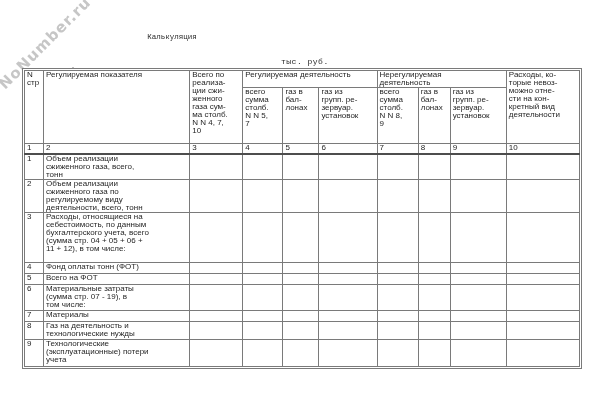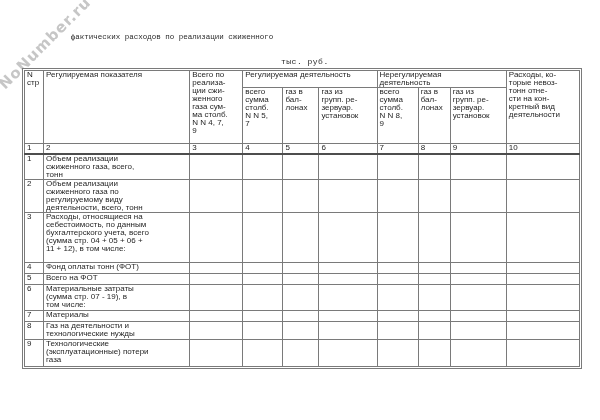--- a/index.html
+++ b/index.html
@@ -38,20 +38,21 @@
   .c6{width:58px}.c7{width:41px}.c8{width:32px}.c9{width:56px}.c10{width:73px}
 </style>
 </head>
 <body>
 
 <div class="page">
 
   <div class="watermark">NoNumber.ru</div>
 
   <div class="title-block">
+    <div>Калькуляция</div>
     <div>фактических расходов по реализации сжиженного</div>
     <div>газа, с выделением расходов по регулируемому</div>
     <div>виду деятельности (базовый период (200_ год))</div>
   </div>
 
   <div class="units">тыс. руб.</div>
 
   <div class="table-wrap">
     <table class="calc">
       <colgroup>
@@ -72,27 +73,27 @@
         <td rowspan="2" class="pre">N
 стр</td>
         <td rowspan="2">Регулируемая показателя</td>
         <td rowspan="2" class="pre">Всего по
 реализа-
 ции сжи-
 женного
 газа сум-
 ма столб.
 N N 4, 7,
-9</td>
+10</td>
         <td colspan="3">Регулируемая деятельность</td>
         <td colspan="3" class="pre">Нерегулируемая
 деятельность</td>
         <td rowspan="2" class="pre">Расходы, ко-
 торые невоз-
-тонн отне-
+можно отне-
 сти на кон-
 кретный вид
 деятельности</td>
       </tr>
 
       <tr style="height:56px">
         <td class="pre">всего
 сумма
 столб.
 N N 5,
@@ -228,37 +229,37 @@
         <td></td>
             <td></td>
         <td></td>
             <td></td>
         <td></td>
             <td></td>
       </tr>
 
       <tr style="height:18px">
         <td>8</td>
-        <td class="pre">Газ на деятельности и
+        <td class="pre">Газ на деятельность и
 технологические нужды</td>
         <td></td>
             <td></td>
         <td></td>
             <td></td>
         <td></td>
             <td></td>
         <td></td>
             <td></td>
       </tr>
 
       <tr style="height:27px">
         <td>9</td>
         <td class="pre">Технологические
 (эксплуатационные) потери
-газа</td>
+учета</td>
         <td></td>
             <td></td>
         <td></td>
             <td></td>
         <td></td>
             <td></td>
         <td></td>
             <td></td>
       </tr>
 

